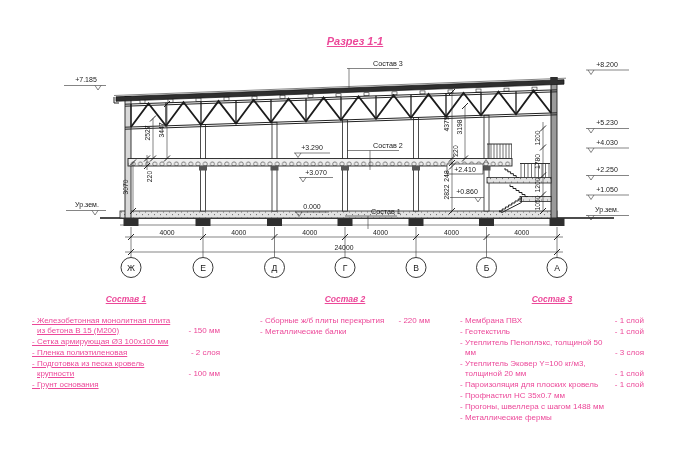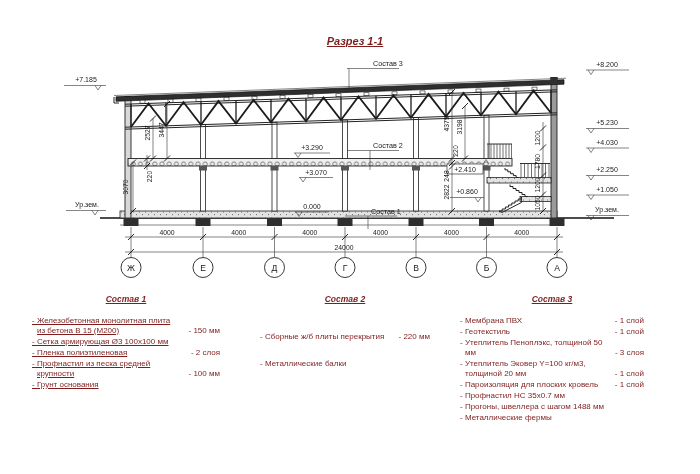--- a/index.html
+++ b/index.html
@@ -1,37 +1,37 @@
 <!DOCTYPE html>
 <html><head>
 <meta charset="utf-8">
 <style>
   html,body{margin:0;padding:0;background:#fff;}
   .page{position:relative;width:700px;height:474px;background:#ffffff;
-        font-family:"Liberation Sans",sans-serif;color:#7f1d1d;overflow:hidden;}
+        font-family:"Liberation Sans",sans-serif;color:#ec4899;overflow:hidden;}
   .title{position:absolute;left:298px;top:35px;width:114px;text-align:center;
          font-size:11px;font-weight:bold;font-style:italic;text-decoration:underline;}
   svg{position:absolute;left:0;top:0;}
   svg text{fill:#1a1a1a;font-family:"Liberation Sans",sans-serif;}
   .dim{font-size:6.8px;}
   .lvl{font-size:7px;}
   .co{font-size:7.2px;}
   .ax{font-size:8.6px;}
   .ln{stroke:#222;stroke-width:1;fill:none;}
   .thin{stroke:#333;stroke-width:0.6;fill:none;}
   .thick{stroke:#111;stroke-width:1.4;fill:none;}
   .tick{stroke:#111;stroke-width:0.9;}
   .legend-block{position:absolute;font-size:8px;line-height:1.25;}
   .legend-title{text-align:center;font-size:8.5px;font-weight:bold;font-style:italic;
                 text-decoration:underline;margin-bottom:11px;}
   .lrow{display:flex;justify-content:space-between;align-items:flex-end;margin-bottom:1px;}
   .lt{padding-left:5px;text-indent:-5px;}
   .lv{white-space:nowrap;padding-left:4px;}
   .u{}
-  .s1 .lt{width:140px;text-decoration:underline;} .s2 .lt{width:136px;margin-top:16px;} .s3 .lt{width:146px;}
+  .s1 .lt{width:140px;text-decoration:underline;} .s2 .lt{width:136px;} .s3 .lt{width:146px;}
 </style>
 </head>
 <body>
 
 <div class="page">
 
   <div class="title">Разрез 1-1</div>
 
   <svg width="700" height="288" viewBox="0 0 700 288">
     <defs>
@@ -328,21 +328,21 @@
       </div>
     <div class="lrow">
         <div class="lt">- Сетка армирующая Ø3 100х100 мм</div>
         <div class="lv"></div>
       </div>
     <div class="lrow">
         <div class="lt">- Пленка полиэтиленовая</div>
         <div class="lv u">- 2 слоя</div>
       </div>
     <div class="lrow">
-        <div class="lt">- Профнастил из песка средней крупности</div>
+        <div class="lt">- Подготовка из песка кровель крупности</div>
         <div class="lv">- 100 мм</div>
       </div>
     <div class="lrow">
         <div class="lt">- Грунт основания</div>
         <div class="lv"></div>
       </div>
   </div>
 
   <div class="legend-block s2" style="left:260px;top:294px;width:170px;">
     <div class="legend-title">Состав 2</div>

